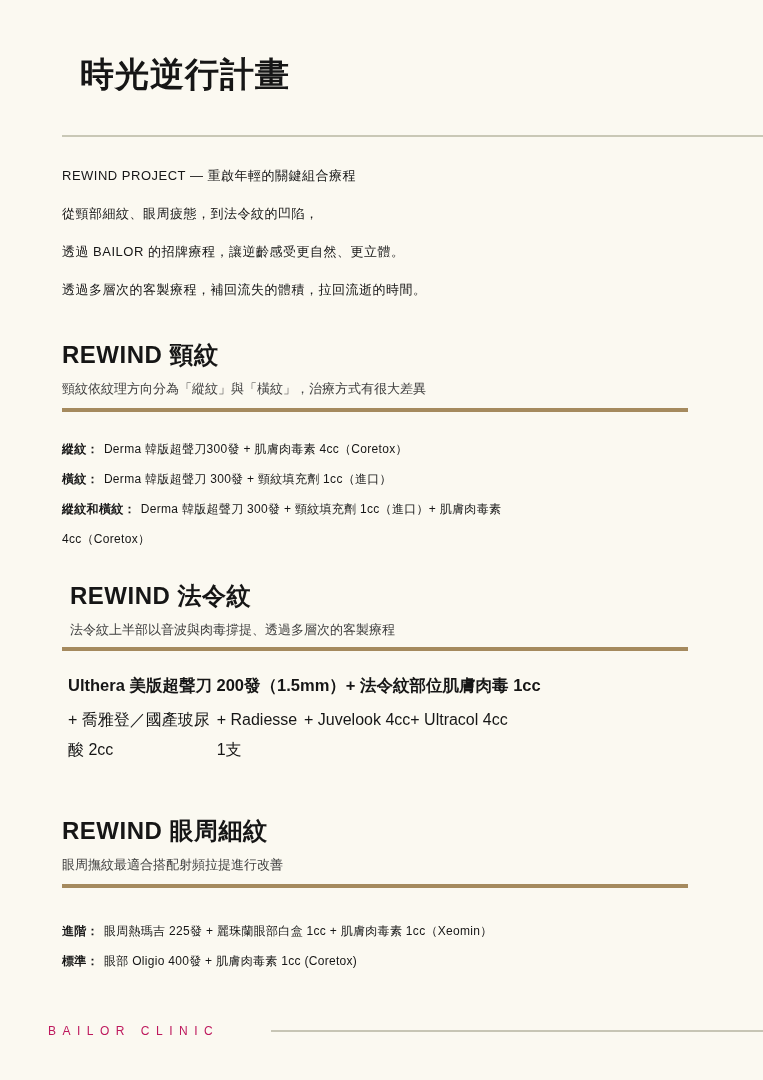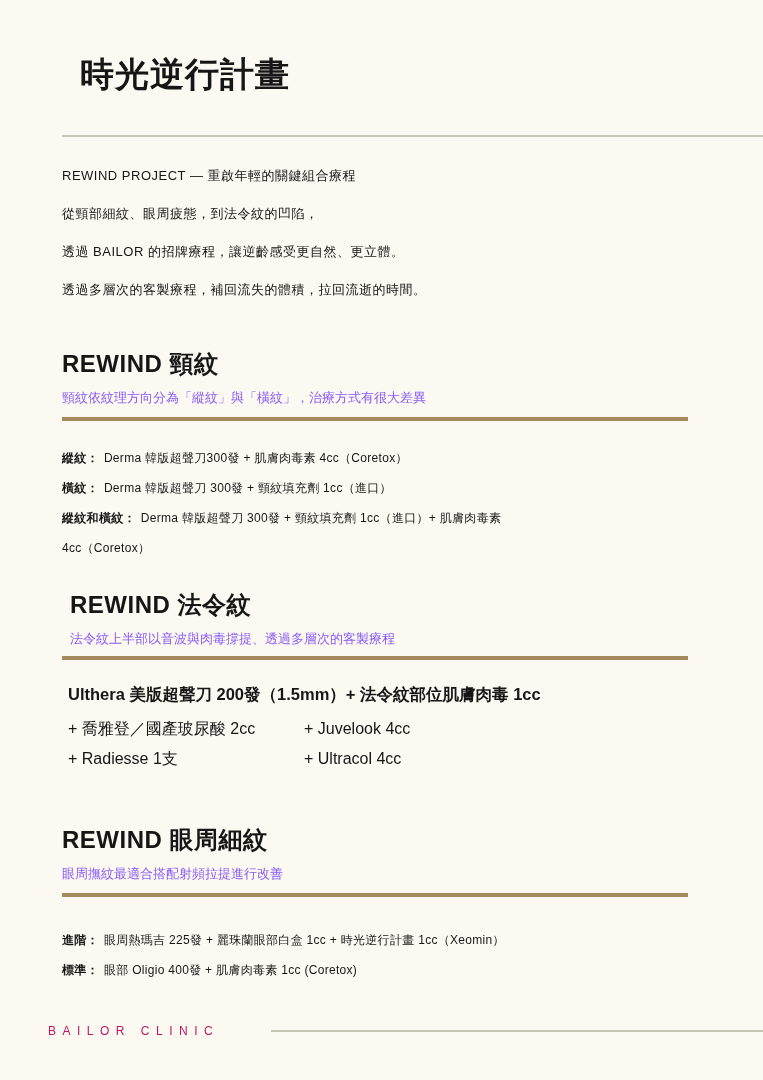--- a/index.html
+++ b/index.html
@@ -34,37 +34,37 @@
   .intro p {
     margin: 0;
     font-size: 13px;
     font-weight: 400;
     line-height: 38px;
     letter-spacing: 0.5px;
   }
 
   
   section { margin-left: 62px; }
-  .section-neck     { margin-top: 40px; }
+  .section-neck     { margin-top: 31px; }
   .section-nasolabial { margin-top: 27px; margin-left: 70px; }
   .section-eye      { margin-top: 51px; }
 
   .section-heading {
     margin: 0;
     font-size: 24px;
     font-weight: 700;
     line-height: 30px;
     letter-spacing: 0.5px;
   }
   .section-subtitle {
     margin: 10px 0 0 0;
     font-size: 13px;
     font-weight: 400;
     line-height: 18px;
-    color: #8b5cf6;
+    color: #404040;
   }
   .section-nasolabial .section-subtitle { margin-top: 10px; }
   .gold-rule {
     margin-top: 10px;
     width: 626px;
     height: 4px;
     background: #a58a5e;
   }
   .section-nasolabial .gold-rule { margin-top: 8px; margin-left: -8px; }
 
@@ -82,21 +82,21 @@
     margin: 14px 0 0 -2px;
     font-size: 16.5px;
     font-weight: 700;
     line-height: 24px;
   }
   .addon-columns {
     display: flex;
     margin-top: 8px;
     margin-left: -2px;
   }
-  .addon-col { display: flex; flex-direction: column; }
+  .addon-col { display: flex; flex-direction: row; }
   .addon-col-left { width: 236px; }
   .addon-col p {
     margin: 0;
     font-size: 16px;
     line-height: 30px;
   }
 
   
   .footer {
     position: absolute;
@@ -163,21 +163,21 @@
         </div>
       </div>
     </div>
   </section>
 
   <section class="section-eye">
     <h2 class="section-heading">REWIND 眼周細紋</h2>
     <p class="section-subtitle">眼周撫紋最適合搭配射頻拉提進行改善</p>
     <div class="gold-rule"></div>
     <div class="section-body">
-      <p class="item"><strong>進階：</strong><span>眼周熱瑪吉 225發 + 麗珠蘭眼部白盒 1cc + 時光逆行計畫 1cc（Xeomin）</span></p>
+      <p class="item"><strong>進階：</strong><span>眼周熱瑪吉 225發 + 麗珠蘭眼部白盒 1cc + 肌膚肉毒素 1cc（Xeomin）</span></p>
       <p class="item"><strong>標準：</strong><span>眼部 Oligio 400發 + 肌膚肉毒素 1cc (Coretox)</span></p>
     </div>
   </section>
 
   <div class="footer">
     <span class="brand">BAILOR CLINIC</span>
     <div class="footer-rule"></div>
   </div>
 
 </div>

